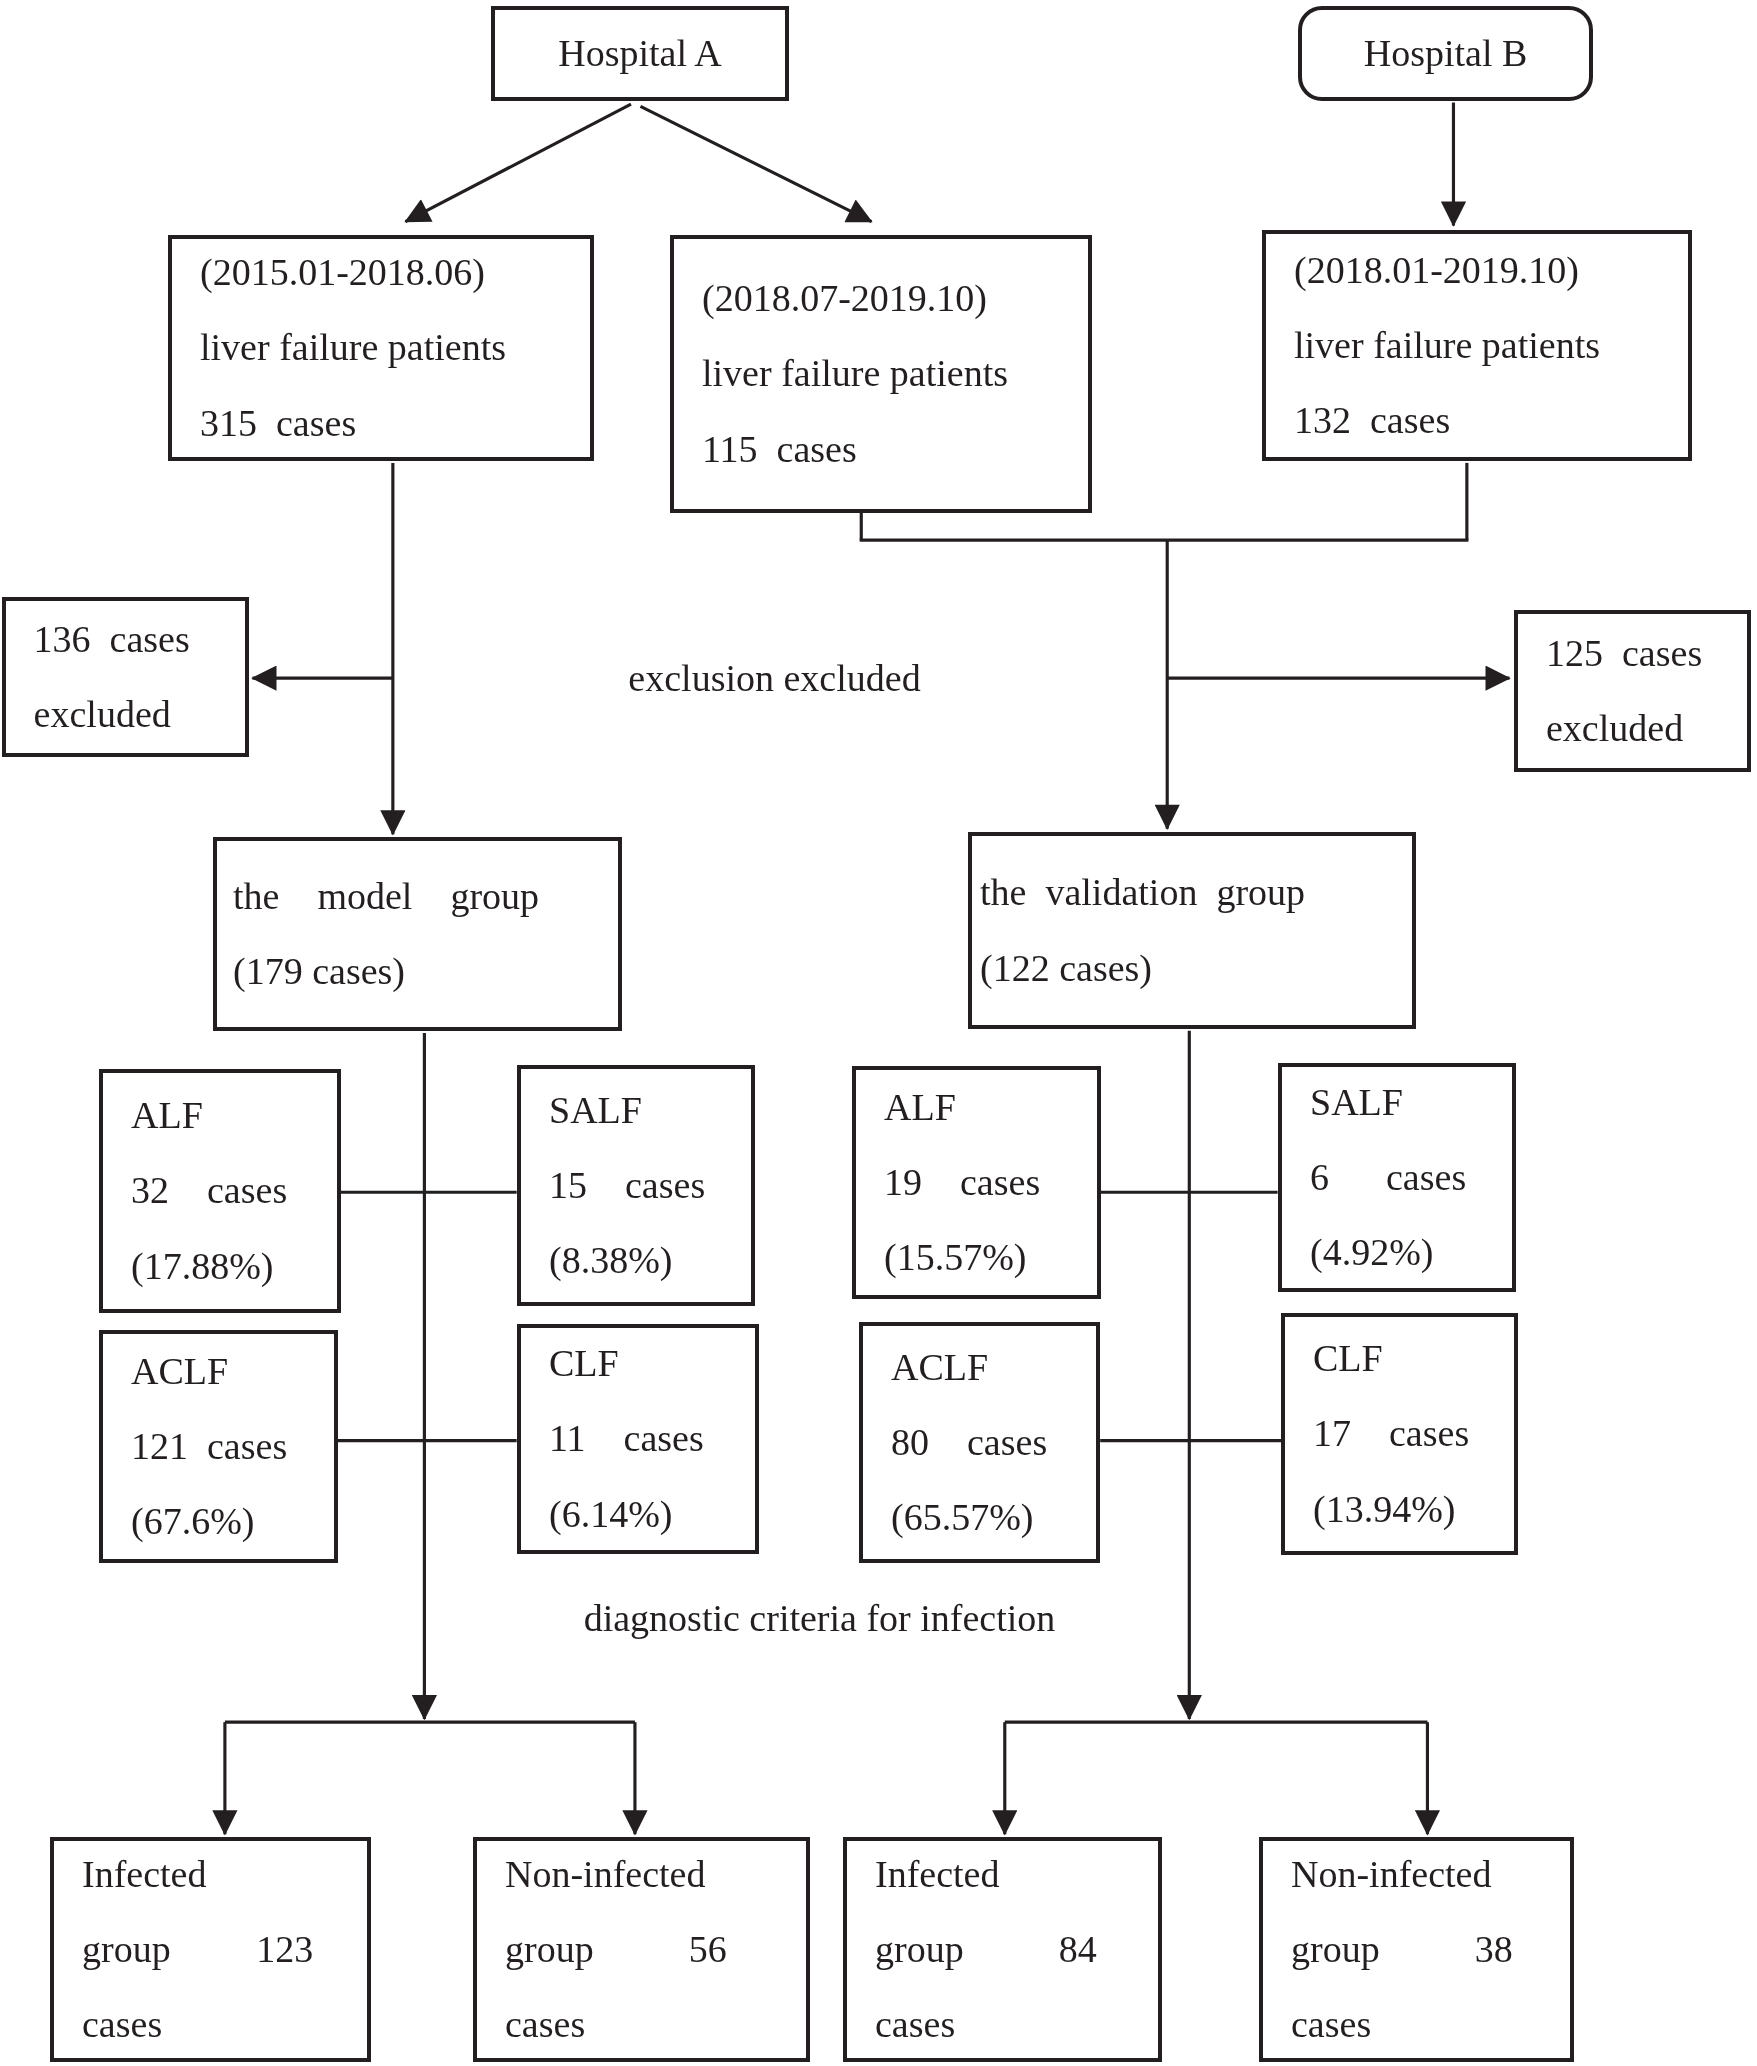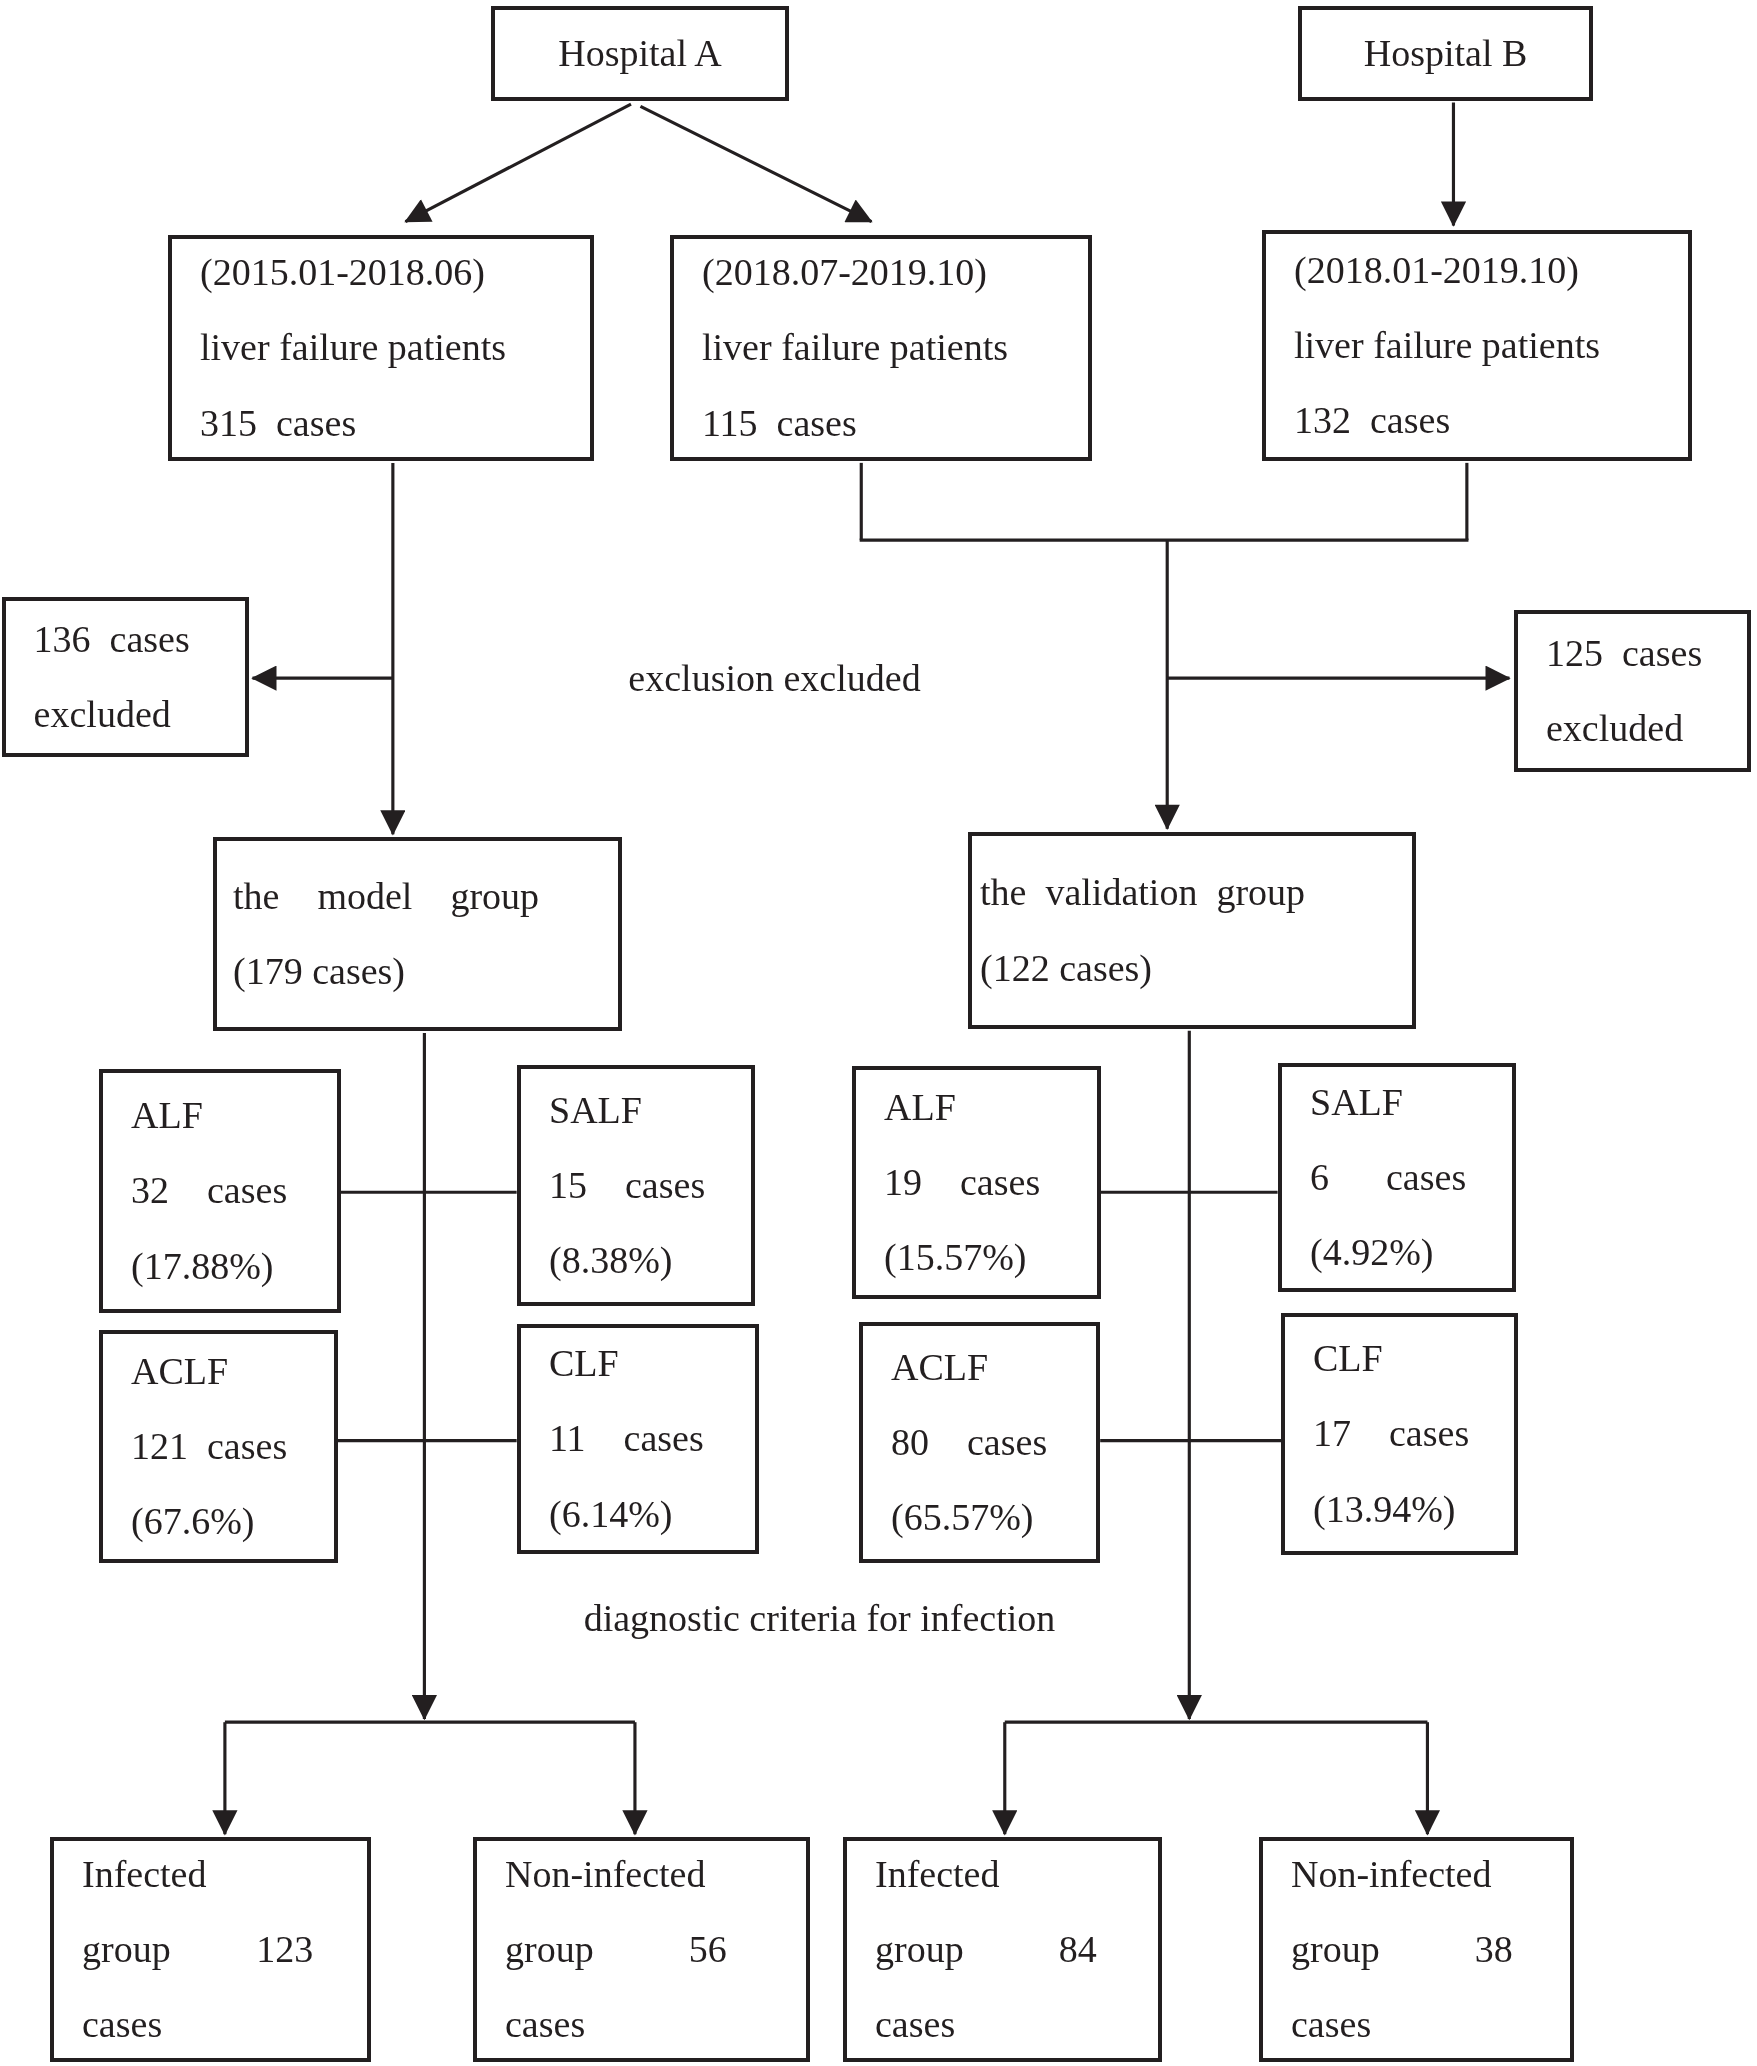--- a/index.html
+++ b/index.html
@@ -105,26 +105,26 @@
       <line x1="1508" y1="1307" x2="1508" y2="2180" marker-end="url(#ah)"></line>
       <line x1="1396" y1="1512" x2="1620" y2="1512"></line>
       <line x1="1395" y1="1827" x2="1625" y2="1827"></line>
       <line x1="1274" y1="2184" x2="1810" y2="2184"></line>
       <line x1="1274" y1="2184" x2="1274" y2="2326" marker-end="url(#ah)"></line>
       <line x1="1810" y1="2184" x2="1810" y2="2326" marker-end="url(#ah)"></line>
     </g>
   </svg>
 
   <div class="node center" style="left:491px; top:6.3px; width:298px; height:95px;">Hospital A</div>
-  <div class="node center" style="left:1298px; top:6.3px; width:295px; height:95px;">Hospital B</div>
+  <div class="node center" style="left:1298px; top:6.3px; width:295px; height:95px;border-radius:24px;">Hospital B</div>
 
   <div class="node" style="left:168px; top:235px; width:426px; height:226px;">(2015.01-2018.06)
 liver failure patients
 315  cases</div>
-  <div class="node" style="left:670px; top:235px; width:422px; height:226px;">(2018.07-2019.10)
+  <div class="node" style="left:670px; top:235px; width:422px; height:278px;">(2018.07-2019.10)
 liver failure patients
 115  cases</div>
   <div class="node" style="left:1262px; top:230px; width:430px; height:231px;">(2018.01-2019.10)
 liver failure patients
 132  cases</div>
 
   <div class="node" style="left:1.6px; top:597px; width:247px; height:160px;">136  cases
 excluded</div>
   <div class="node" style="left:1514px; top:610px; width:237px; height:162px;">125  cases
 excluded</div>

